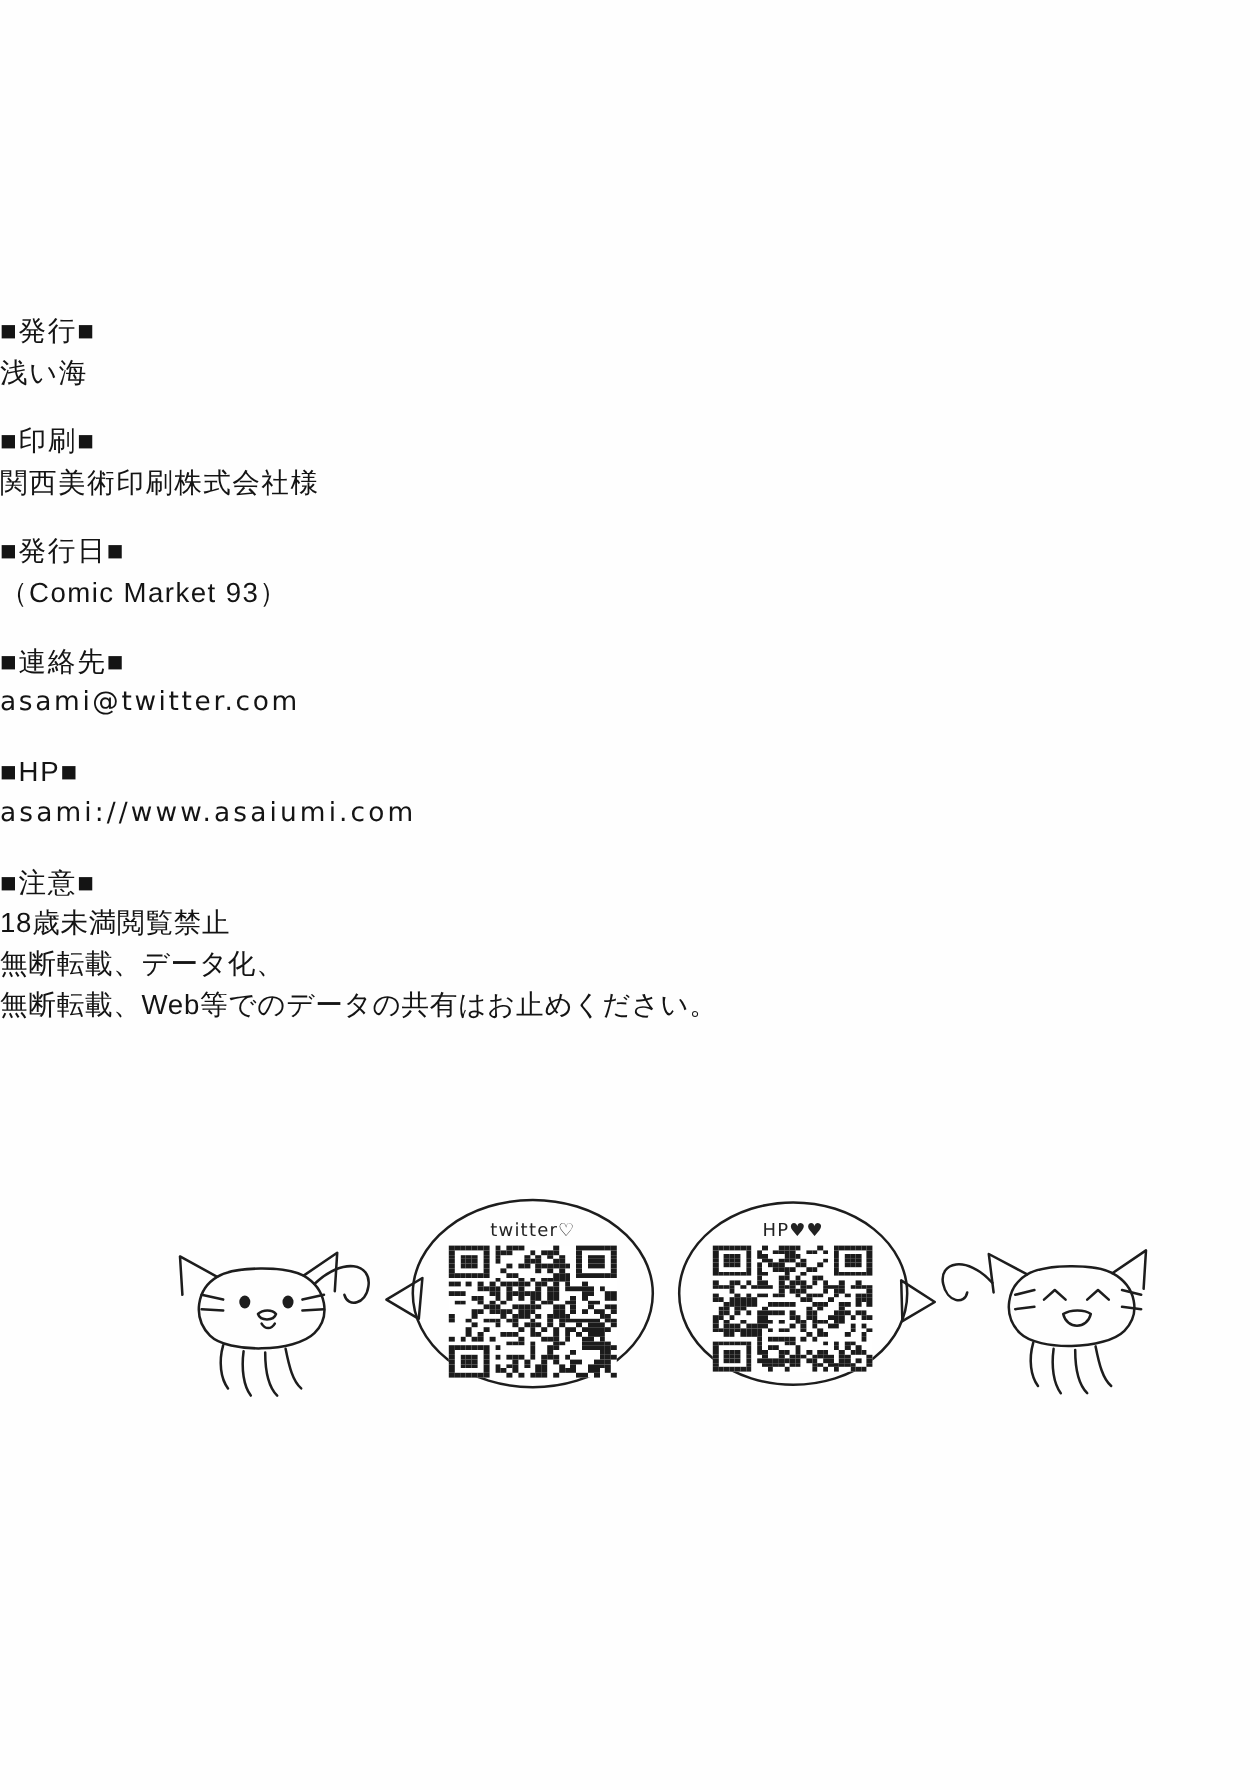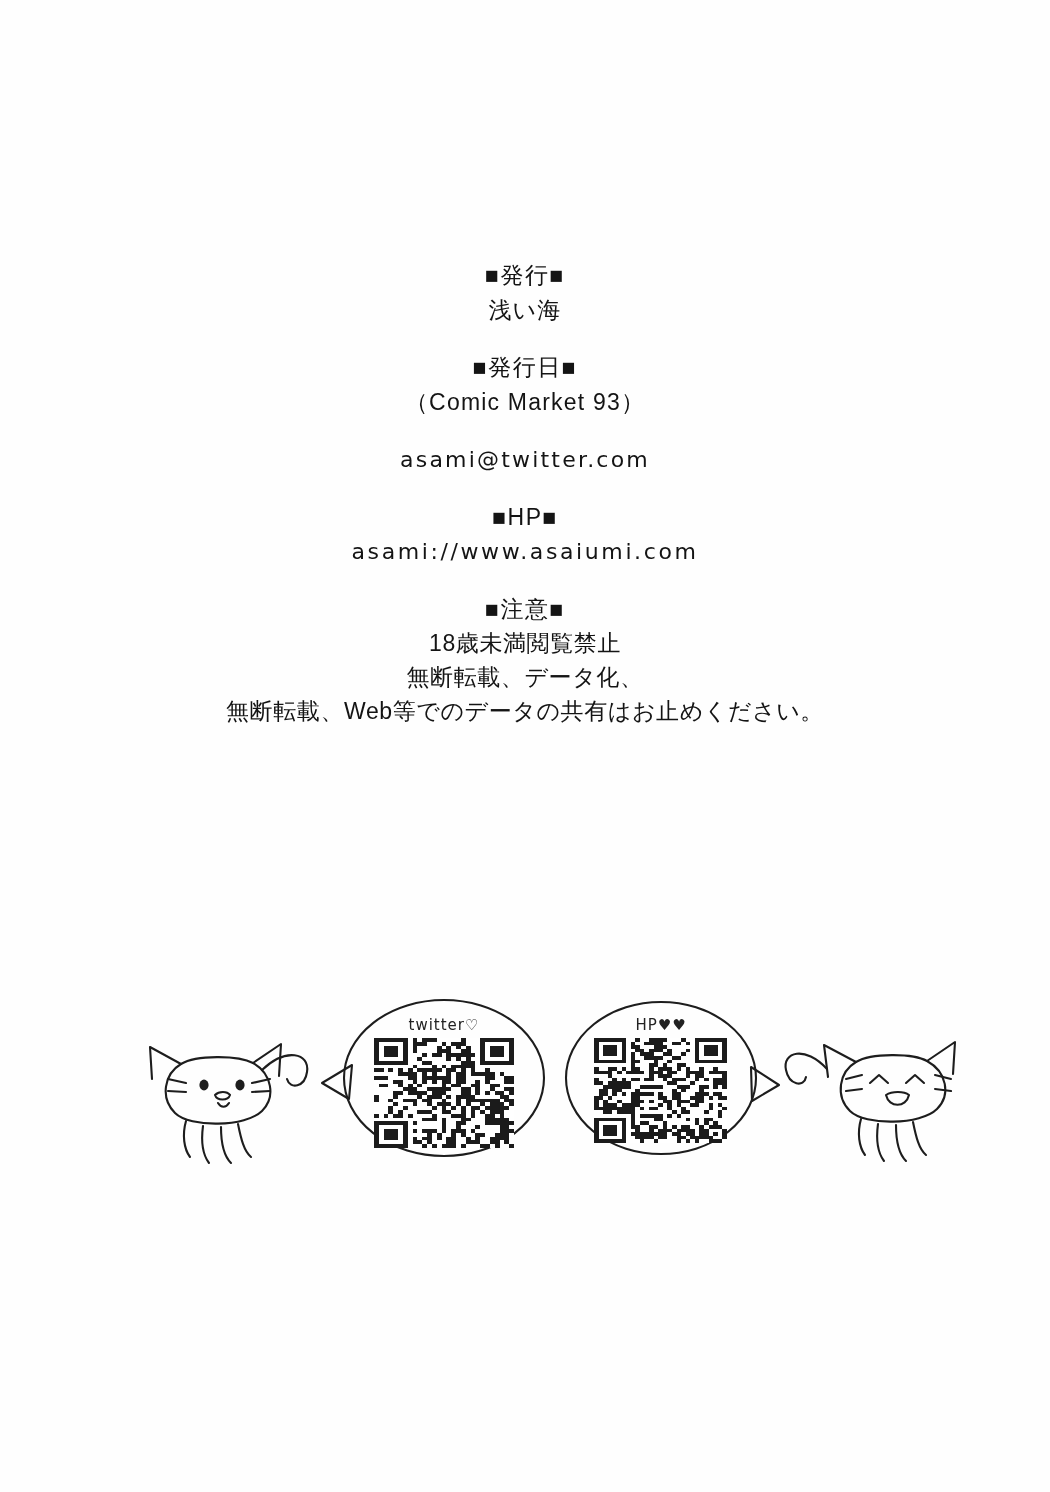--- a/index.html
+++ b/index.html
@@ -19,21 +19,20 @@
     position: absolute;
     inset: 0;
     background: #fefefe;
   }
 
   .colophon {
     position: absolute;
     top: 258px;
     left: 0;
     width: 1050px;
-    text-align: center;
   }
 
   .block {
     margin-bottom: 22px;
   }
   .block:last-child { margin-bottom: 0; }
 
   .heading {
     font-size: 23px;
     line-height: 34px;
@@ -103,27 +102,32 @@
 <div class="page">
 
   <div class="colophon">
 
     <div class="block">
       <div class="heading">■発行■</div>
       <div class="value">浅い海</div>
     </div>
 
 
+    <div class="block">
+      <div class="heading">■印刷■</div>
+      <div class="value">関西美術印刷株式会社様</div>
+    </div>
 
     <div class="block">
       <div class="heading">■発行日■</div>
       <div class="value">（Comic Market 93）</div>
     </div>
 
     <div class="block">
+      <div class="heading">■連絡先■</div>
       <div class="value latin">asami@twitter.com</div>
     </div>
 
     <div class="block">
       <div class="heading">■HP■</div>
       <div class="value mono-ish">asami://www.asaiumi.com</div>
     </div>
 
     <div class="block">
       <div class="heading">■注意■</div>

